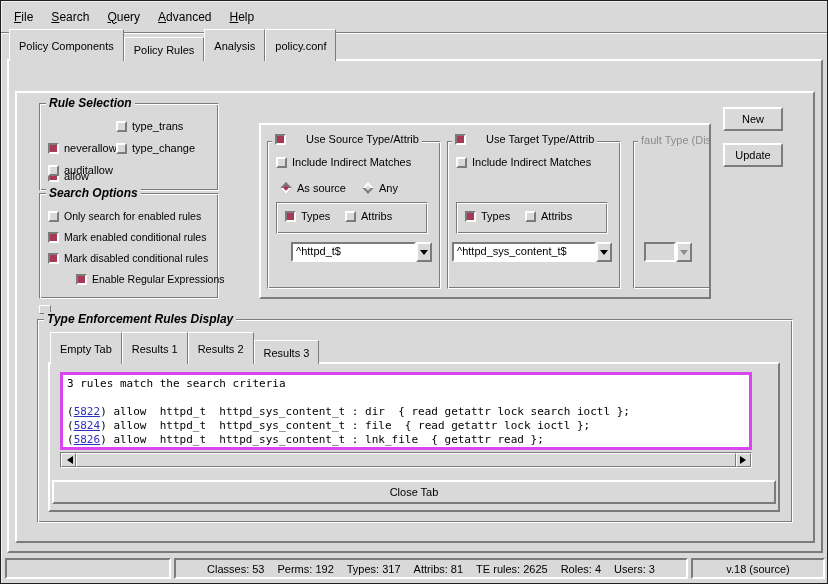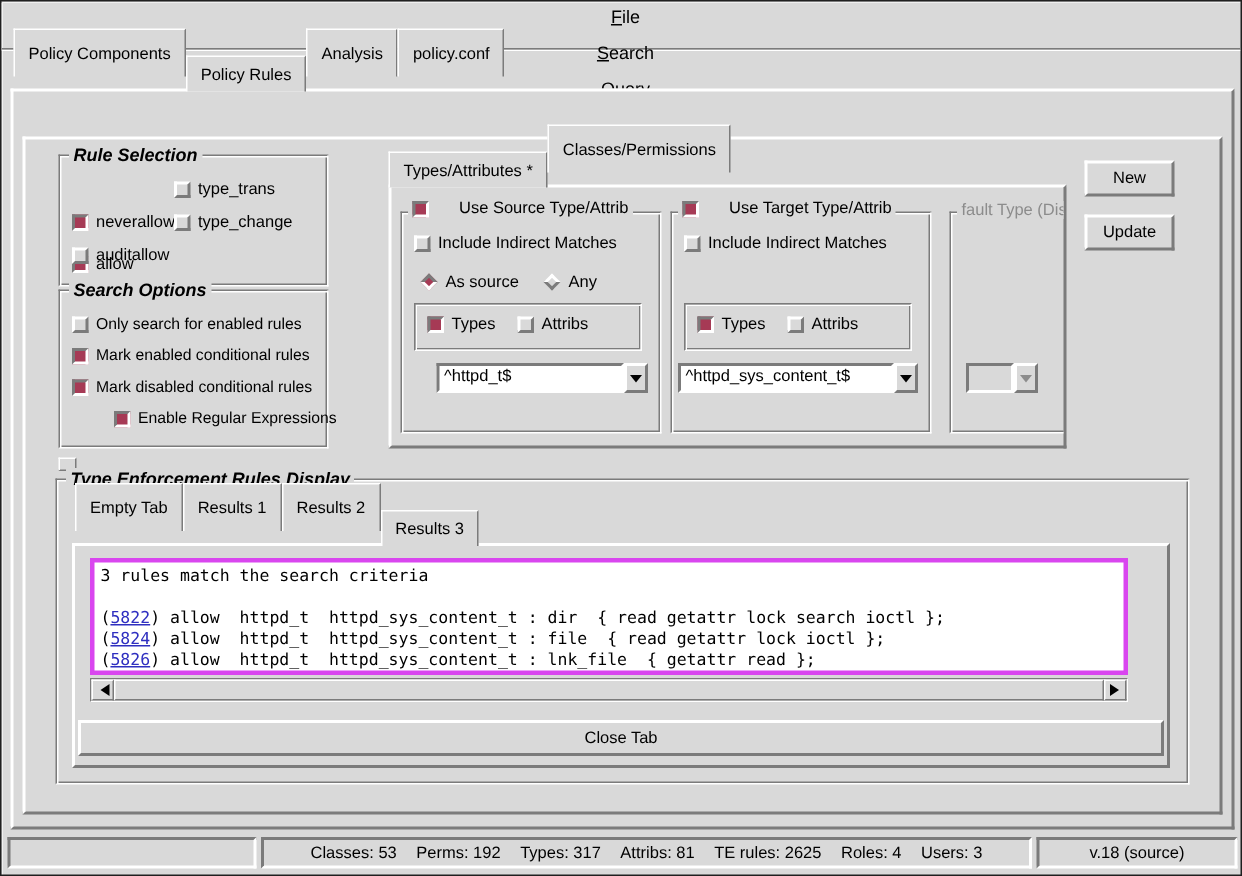--- a/index.html
+++ b/index.html
@@ -5,26 +5,26 @@
   :root{
     --background:#d9d9d9; --bevel_light:#ffffff; --bevel_dark:#7b7b7b;
     --check_indicator:#a63a55; --link:#2f2fc0; --disabled_text:#8c8c8c;
   }
   *{margin:0;padding:0;box-sizing:border-box;cursor:default;}
   body{background:#bdbdbd;font-family:"Liberation Sans",sans-serif;}
   .window{position:relative;width:828px;height:584px;background:var(--background);
     border:1px solid #1f1f1f;box-shadow:inset 1px 1px 0 #f0f0f0;
     font-size:11px;color:#000;overflow:hidden;}
   .menubar{position:absolute;left:0;top:0;width:100%;height:32px;display:flex;align-items:center;
-    padding-left:6px;gap:4px;border-bottom:1px solid var(--bevel_dark);box-shadow:0 1px 0 var(--bevel_light);flex-direction:column;}
+    padding-left:6px;gap:4px;border-bottom:1px solid var(--bevel_dark);box-shadow:0 1px 0 var(--bevel_light);}
   .menu-item{display:inline-block;font-size:12px;padding:3px 7px;}
   .menu-item::first-letter{text-decoration:underline;}
 
   .tabrow{position:absolute;display:flex;align-items:flex-end;z-index:3;}
-  .tab{display:flex;align-items:center;padding:0 9px;height:32px;margin-bottom:10px;background:var(--background);
+  .tab{display:flex;align-items:center;padding:0 9px;height:32px;margin-bottom:0;background:var(--background);
     border:1px solid;border-color:var(--bevel_light) var(--bevel_dark) transparent var(--bevel_light);
     border-bottom:none;white-space:nowrap;font-size:11px;}
   .tab.active{height:100%;margin-bottom:0;}
 
   .frame{position:absolute;background:var(--background);border:2px solid;
     border-color:var(--bevel_light) var(--bevel_dark) var(--bevel_dark) var(--bevel_light);}
   .lframe{position:absolute;border:1px solid;
     border-color:var(--bevel_dark) var(--bevel_light) var(--bevel_light) var(--bevel_dark);
     box-shadow:inset 1px 1px 0 var(--bevel_light), inset -1px -1px 0 var(--bevel_dark);}
   .lf-title{position:absolute;top:-8px;left:6px;background:var(--background);padding:0 3px;
@@ -140,24 +140,20 @@
         <label class="check" style="left:8px;top:58px;">
           <span class="box checked"></span>
           <span class="s-lbl">Mark disabled conditional rules</span>
         </label>
         <label class="check" style="left:8px;top:79px;padding-left:28px;">
           <span class="box checked"></span>
           <span class="s-lbl">Enable Regular Expressions</span>
         </label>
       </div>
 
-      <div class="tabrow" style="left:242px;top:8px;height:24px;">
-        <div class="tab active">Types/Attributes *</div>
-        <div class="tab">Classes/Permissions</div>
-      </div>
 
       <div class="frame" style="left:242px;top:30px;width:452px;height:176px;overflow:hidden;">
 
         <div class="lframe" style="left:6px;top:16px;width:174px;height:148px;">
           <label class="lf-check">
             <span class="box checked"></span>
             <span>Use Source Type/Attrib</span>
           </label>
           <label class="check" style="left:8px;top:14px;">
             <span class="box"></span>

